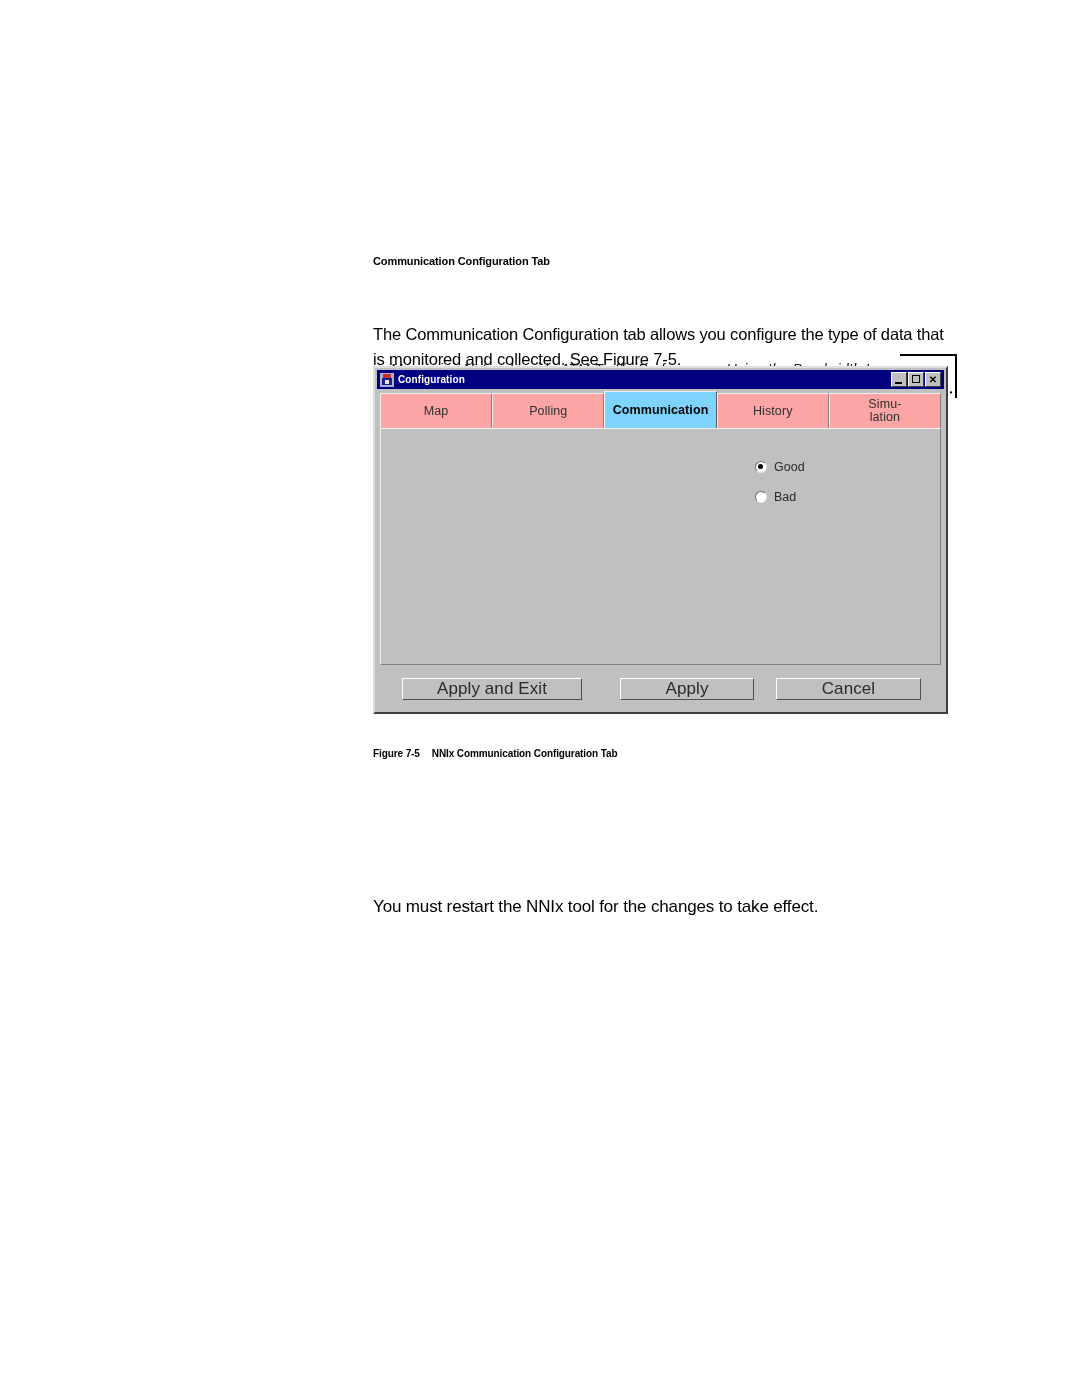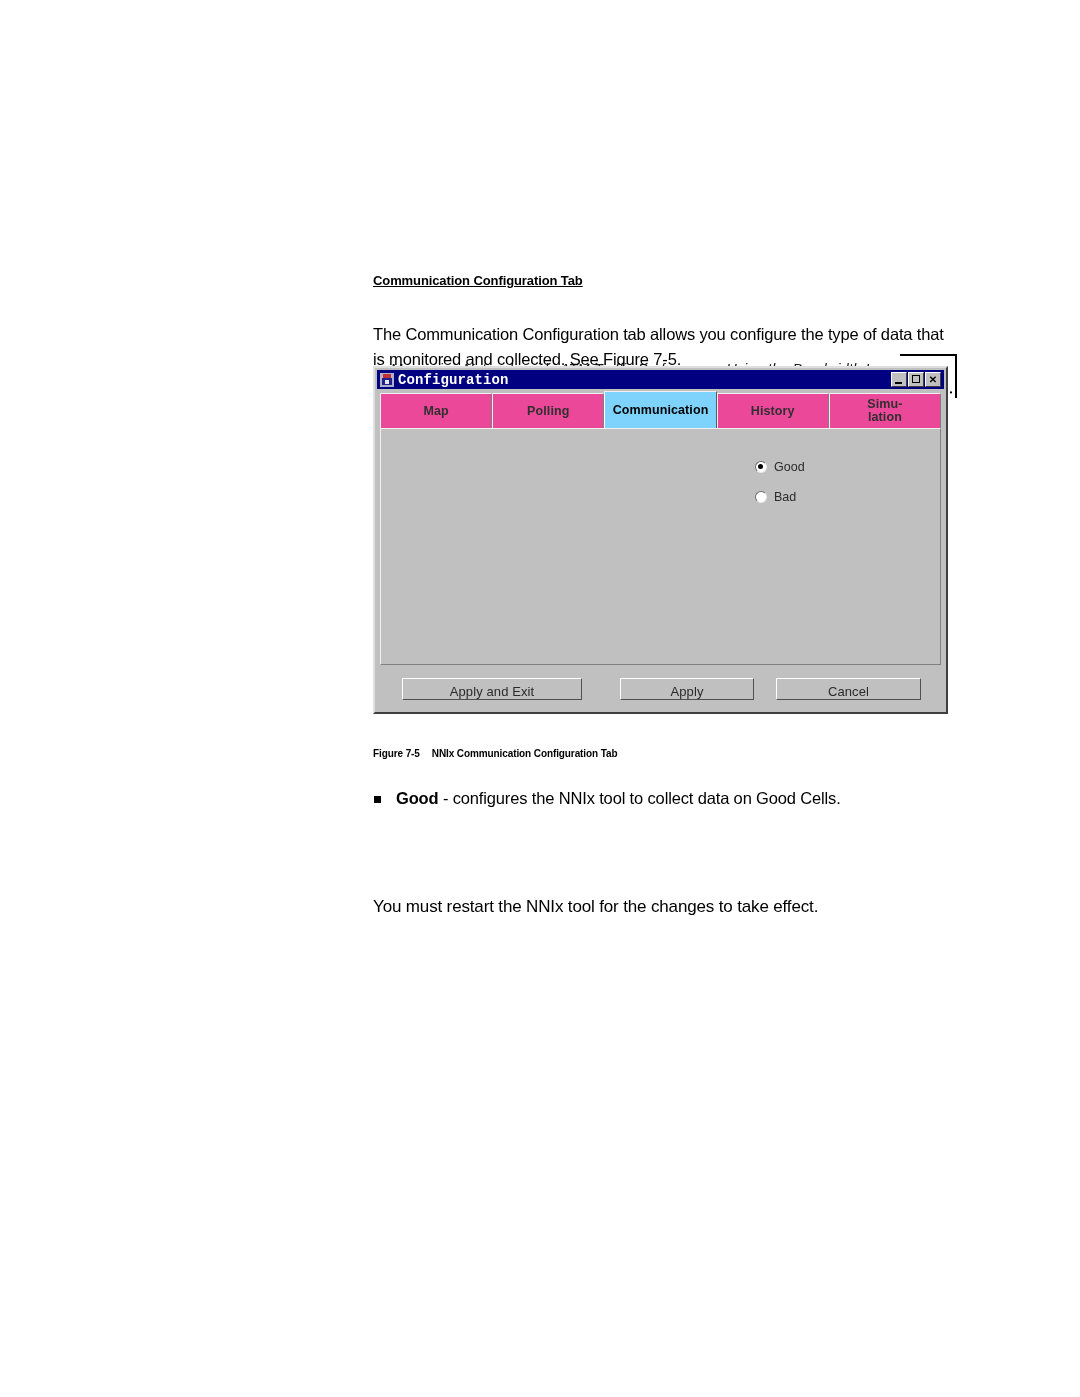--- a/index.html
+++ b/index.html
@@ -61,25 +61,24 @@
     left: 898px;
     top: 206px;
     width: 58px;
     height: 12px;
   }
 
   
   .section-heading {
     position: absolute;
     left: 373px;
-    top: 264px;
-    font-size: 13px;
+    top: 248px;
+    font-size: 11px;
     font-weight: bold;
     letter-spacing: -0.1px;
-    text-decoration: underline;
   }
   .intro-para {
     position: absolute;
     left: 373px;
     top: 305px;
     width: 580px;
     font-size: 16.5px;
     line-height: 25px;
     letter-spacing: -0.15px;
   }
@@ -132,25 +131,24 @@
   .titlebar-icon .i-body {
     position: absolute; left: 2px; top: 5px; width: 10px; height: 7px;
     background: #20208c;
   }
   .titlebar-icon .i-dot {
     position: absolute; left: 5px; top: 7px; width: 4px; height: 4px;
     background: #e8e8f0;
   }
   .titlebar-title {
     color: #ffffff;
-    font-size: 14px;
+    font-size: 10px;
     font-weight: bold;
     letter-spacing: 0.1px;
     white-space: nowrap;
-    font-family: Liberation Mono, monospace;
   }
   .titlebar-spacer { flex: 1 1 auto; }
   .win-btns { display: flex; gap: 1px; margin-right: 1px; }
   .win-btn {
     width: 16px;
     height: 15px;
     background: #c0c0c0;
     border-top: 1.5px solid #ffffff;
     border-left: 1.5px solid #ffffff;
     border-right: 1.5px solid #404040;
@@ -179,35 +177,34 @@
     left: 5px;
     top: 23px;
     right: 5px;
     height: 38px;
     display: flex;
     align-items: flex-end;
   }
   .tab {
     flex: 1 1 0;
     height: 36px;
-    background: #ec4899;
+    background: #fca5a5;
     border-top: 1.5px solid #f0f0f0;
     border-left: 1.5px solid #f0f0f0;
     border-right: 1.5px solid #808080;
     border-bottom: 1.5px solid #808080;
     box-sizing: border-box;
     display: flex;
     align-items: center;
     justify-content: center;
     text-align: center;
     font-size: 12.5px;
     color: #303030;
     line-height: 13px;
     letter-spacing: 0.1px;
-    font-weight: bold;
   }
   .tab.selected {
     height: 38px;
     font-weight: bold;
     color: #000000;
     border-bottom: none;
     background: #7dd3fc;
     border-right: 1.5px solid #5a5a5a;
     border-left: 1.5px solid #ffffff;
   }
@@ -289,21 +286,21 @@
     height: 22px;
     background: #c0c0c0;
     border-top: 1.5px solid #ffffff;
     border-left: 1.5px solid #ffffff;
     border-right: 1.5px solid #505050;
     border-bottom: 1.5px solid #505050;
     box-sizing: border-box;
     display: flex;
     align-items: flex-end;
     justify-content: center;
-    font-size: 13px;
+    font-size: 17px;
     color: #2a2a2a;
     letter-spacing: 0.1px;
   }
   .btn-apply-exit { width: 180px; margin-left: 22px; }
   .btn-apply      { width: 134px; margin-left: 38px; }
   .btn-cancel     { width: 145px; margin-left: 22px; }
 
   
   .figure-caption {
     position: absolute;
@@ -452,19 +449,15 @@
     </div>
 
   </div>
 </div>
 
 <div class="figure-caption">
   <span>Figure 7-5</span><span class="cap-gap"></span><span>NNIx Communication Configuration Tab</span>
 </div>
 
 <div class="bullet-list">
-  <div class="bullet-item">
-    <span class="bullet-marker"></span>
-    <b>Good</b><span> - configures the NNIx tool to collect data on Good Cells.</span>
-  </div>
 </div>
 
 <p class="closing-para">You must restart the NNIx tool for the changes to take effect.</p>
 
 </body></html>

